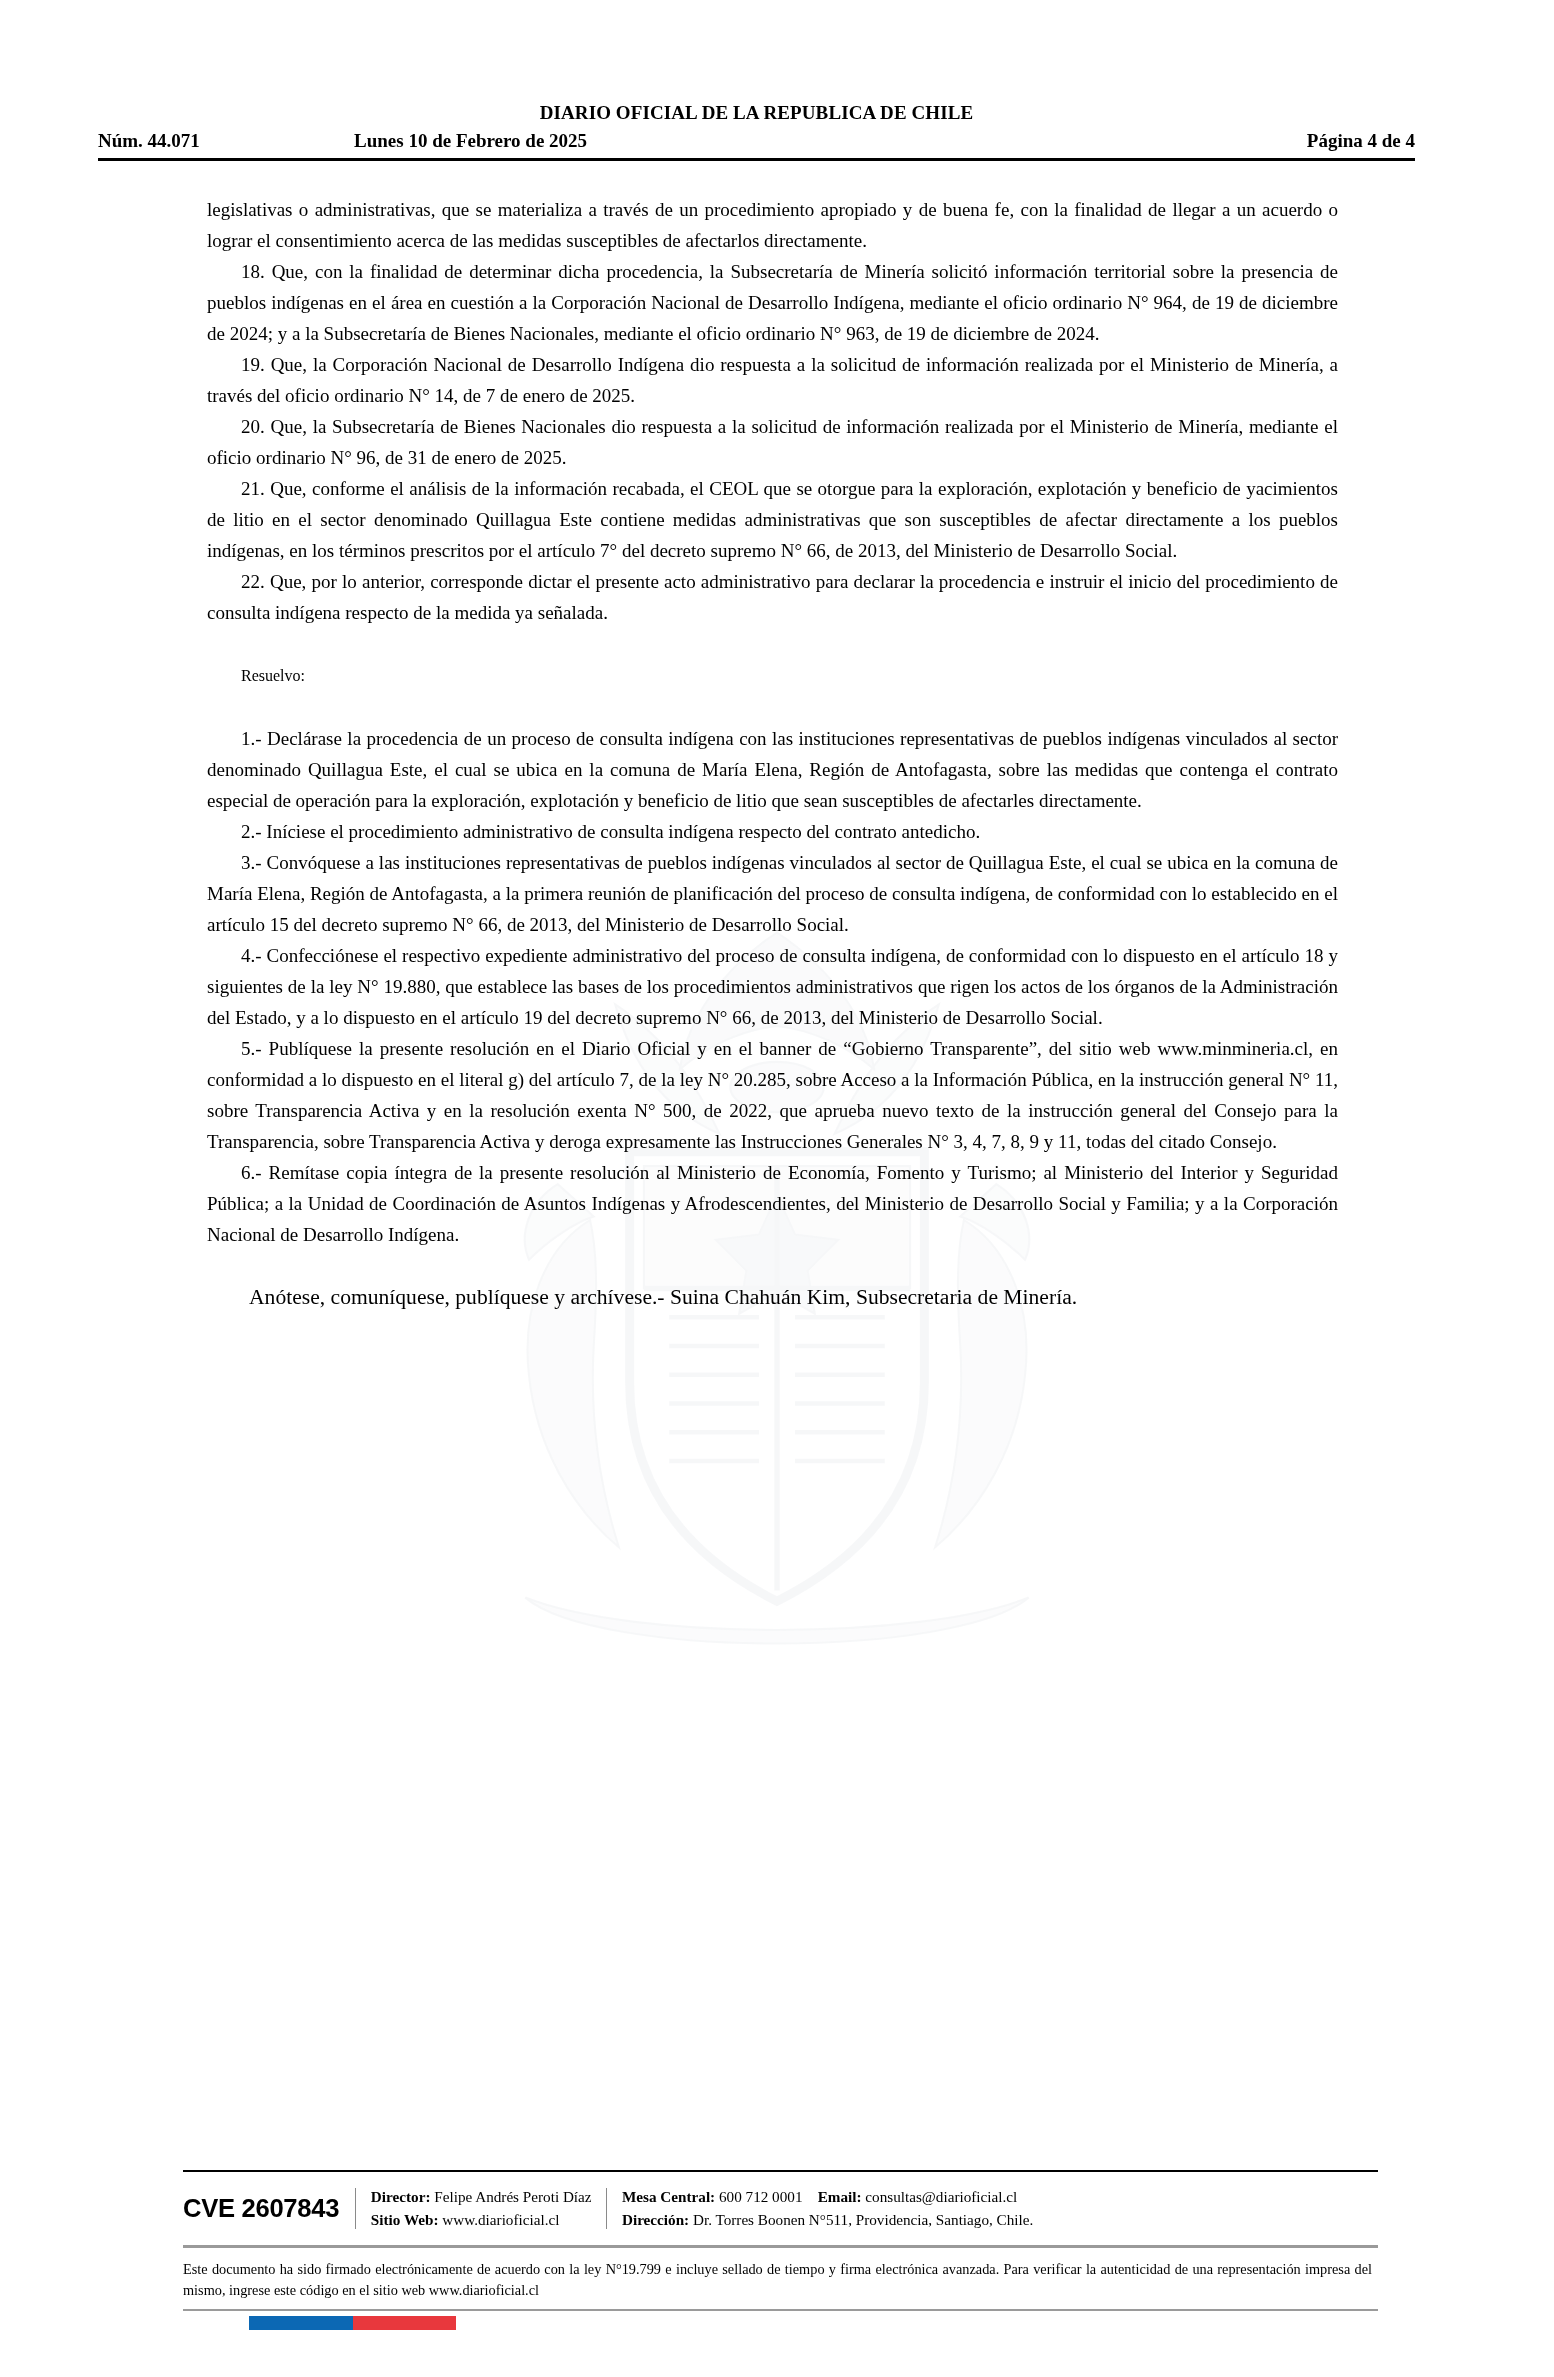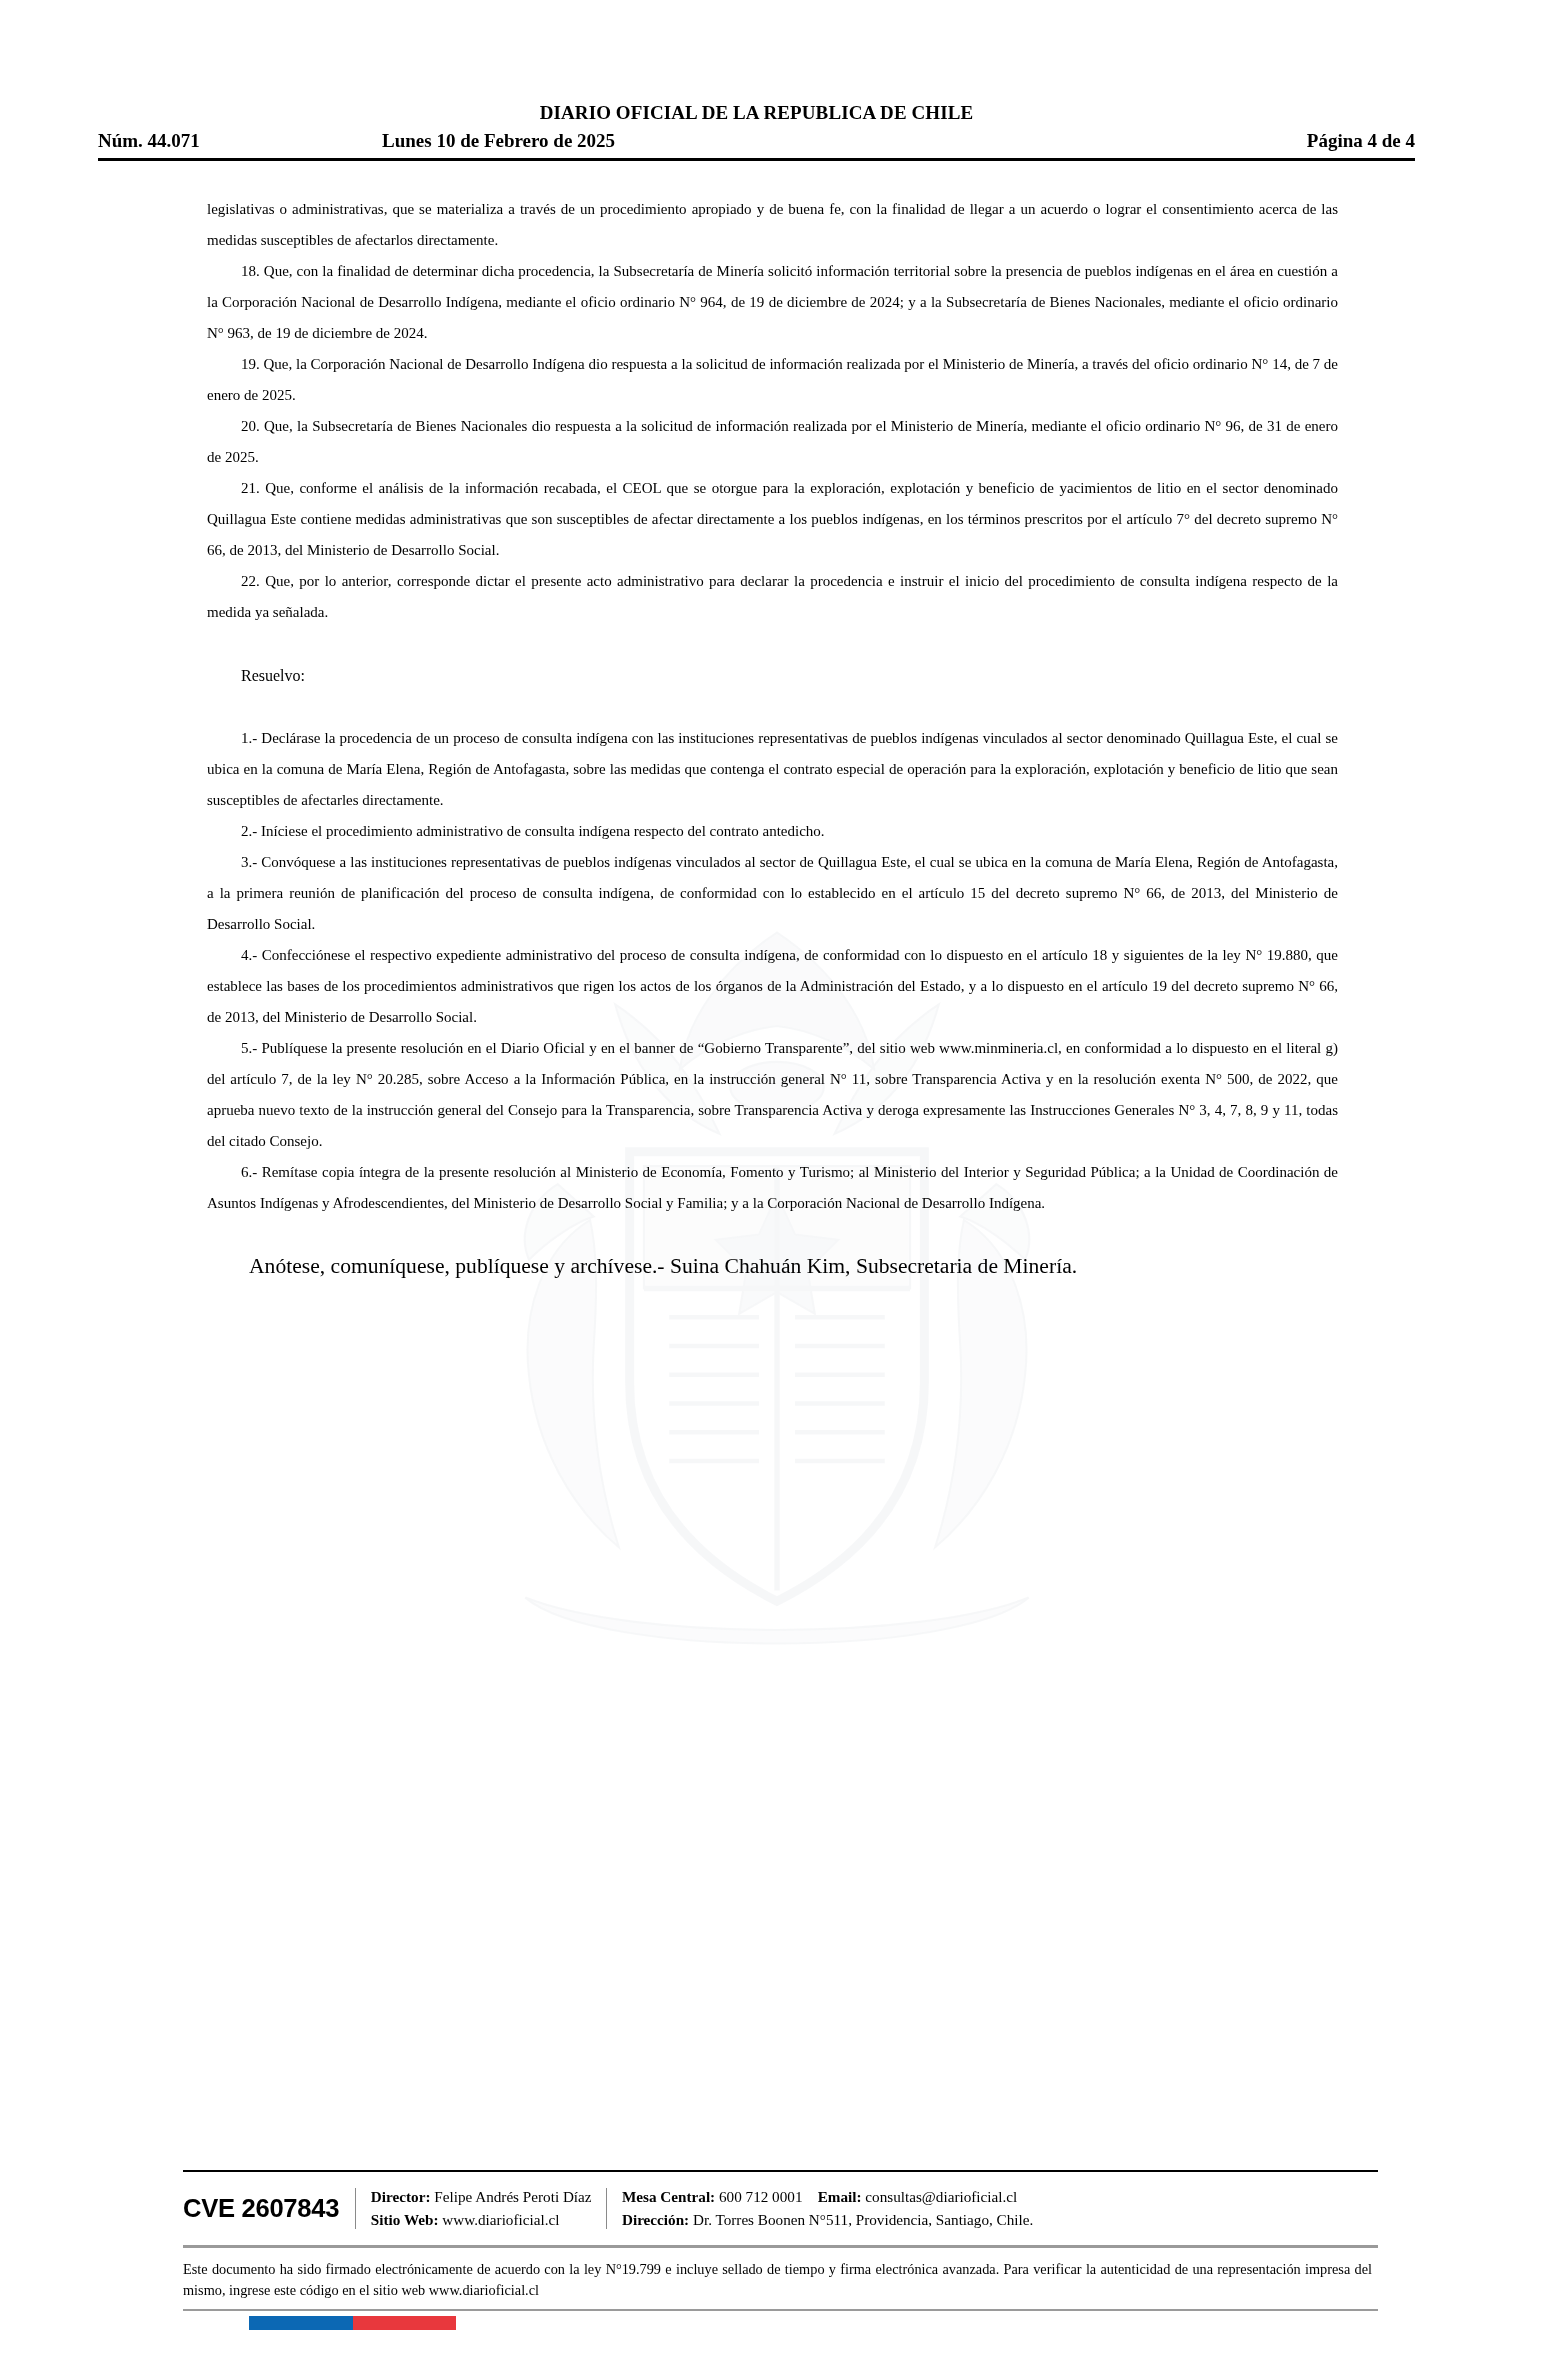--- a/index.html
+++ b/index.html
@@ -48,42 +48,41 @@
     line-height: 1.25;
     margin-top: 10px;
   }
   .header-row {
     display: flex;
     justify-content: space-between;
     align-items: baseline;
     font-size: 19px;
     font-weight: bold;
     margin-top: 4.9px;
-    gap: 28px;
   }
   .header-row .hdr-left  { width: 256px; text-align: left; }
   .header-row .hdr-mid   { flex: 1 1 auto; text-align: left; }
   .header-row .hdr-right { width: 256px; text-align: right; }
   .header-rule {
     margin-top: 6.1px;
     border-top: 3px solid #000000;
     width: 1317px;
   }
 
   
   .body {
     position: absolute;
     left: 207px;
     top: 194px;
     width: 1131px;
     z-index: 2;
   }
   p.para {
     margin: 0;
-    font-size: 15px;
+    font-size: 19px;
     line-height: 31px;
     text-align: justify;
     text-justify: inter-word;
     text-indent: 0;
     hyphens: none;
   }
   p.para.indent { text-indent: 34px; }
   .resuelvo {
     margin: 0;
     margin-top: 32px;

